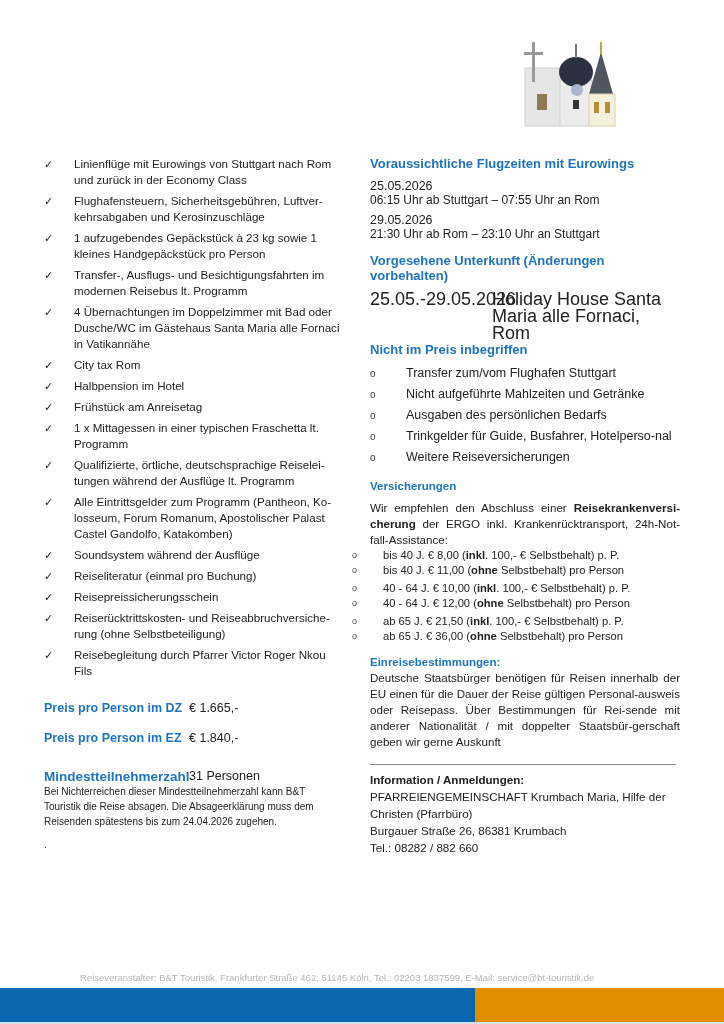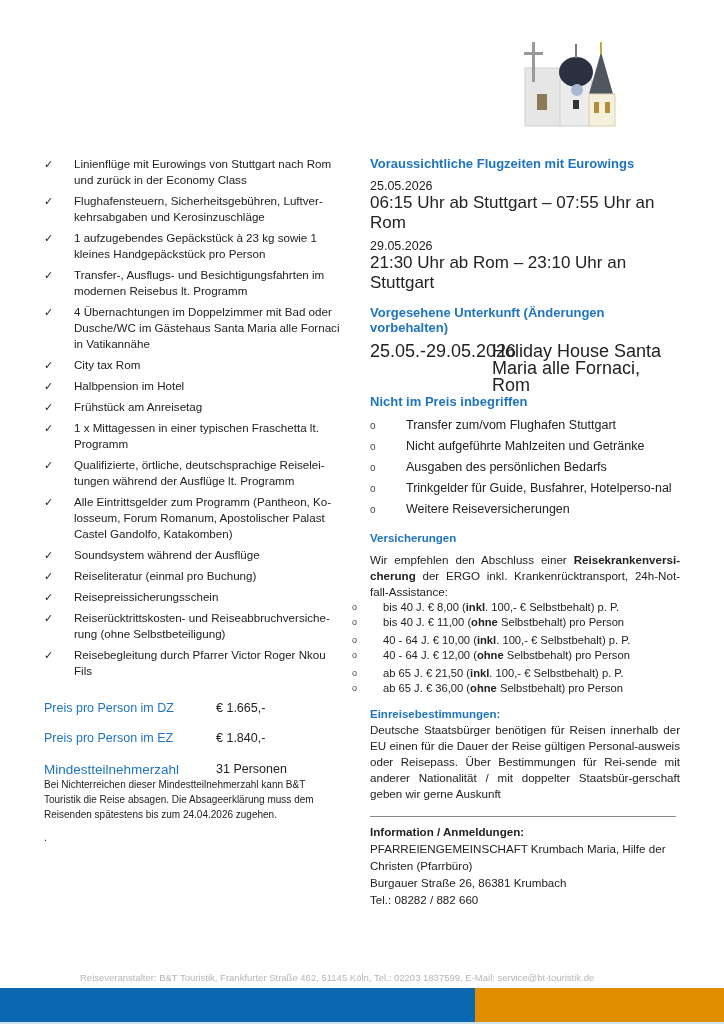--- a/index.html
+++ b/index.html
@@ -8,27 +8,27 @@
   .logo { position: absolute; left: 515px; top: 38px; width: 120px; height: 92px; }
   .col { position: absolute; }
   .left { left: 44px; top: 156px; width: 300px; }
   .right { left: 370px; top: 156px; width: 310px; }
   .h { color: #1f74bf; font-weight: bold; font-size: 13px; margin: 0 0 8px 0; }
   .h.small { font-size: 11.5px; }
   ul.check { list-style: none; margin: 0; padding: 0; }
   ul.check li { position: relative; padding-left: 30px; font-size: 11.6px; line-height: 16px; margin-bottom: 5px; }
   ul.check li .mark { position: absolute; left: 0; top: 0; font-size: 11px; }
   .price-row { display: flex; font-size: 12.5px; margin-top: 14px; }
-  .price-row .lbl { color: #1f74bf; font-weight: normal; width: 172px; }
+  .price-row .lbl { color: #1f74bf; font-weight: bold; width: 145px; }
   .price-row .val { color: #222; }
   .price-row.big .lbl { font-size: 13.5px; }
   .note { font-size: 10px; line-height: 15px; }
   .dot { font-size: 10px; margin-top: 10px; }
   .flight-date { font-weight: normal; font-size: 12.5px; margin-top: 6px; }
-  .flight-time { font-size: 17px; margin-bottom: 6px; }
+  .flight-time { font-size: 12px; margin-bottom: 6px; }
   .acc { display: flex; font-size: 18px; line-height: 17px; margin-bottom: 0; }
   .acc .d { width: 122px; }
   .acc .n { width: 180px; }
   ul.circle { list-style: none; margin: 0 0 14px 0; padding: 0; }
   ul.circle li { position: relative; padding-left: 36px; font-size: 12.5px; line-height: 17px; margin-bottom: 4px; }
   ul.circle li .b { position: absolute; left: 0; top: 0; font-size: 10px; color: #444; }
   .para { font-size: 11.6px; line-height: 16px; text-align: justify; }
   .ins { list-style: none; margin: 0; padding: 0; position: relative; left: -18px; }
   .ins li { position: relative; padding-left: 31px; font-size: 11.2px; line-height: 15px; }
   .ins li.gap { margin-top: 3px; }
@@ -84,21 +84,21 @@
     </ul>
 
   <div class="price-row" style="margin-top:22px">
     <span class="lbl">Preis pro Person im DZ</span>
     <span class="val">€ 1.665,-</span>
   </div>
   <div class="price-row" style="margin-top:16px">
     <span class="lbl">Preis pro Person im EZ</span>
     <span class="val">€ 1.840,-</span>
   </div>
-  <div class="price-row big" style="margin-top:17px">
+  <div class="price-row big" style="margin-top:24px">
     <span class="lbl">Mindestteilnehmerzahl</span>
     <span class="val">31 Personen</span>
   </div>
   <div class="note">Bei Nichterreichen dieser Mindestteilnehmerzahl kann B&amp;T Touristik die Reise absagen. Die Absageerklärung muss dem Reisenden spätestens bis zum 24.04.2026 zugehen.</div>
   <div class="dot">.</div>
 </div>
 
 <div class="col right">
   <div class="h">Voraussichtliche Flugzeiten mit Eurowings</div>
   <div>

